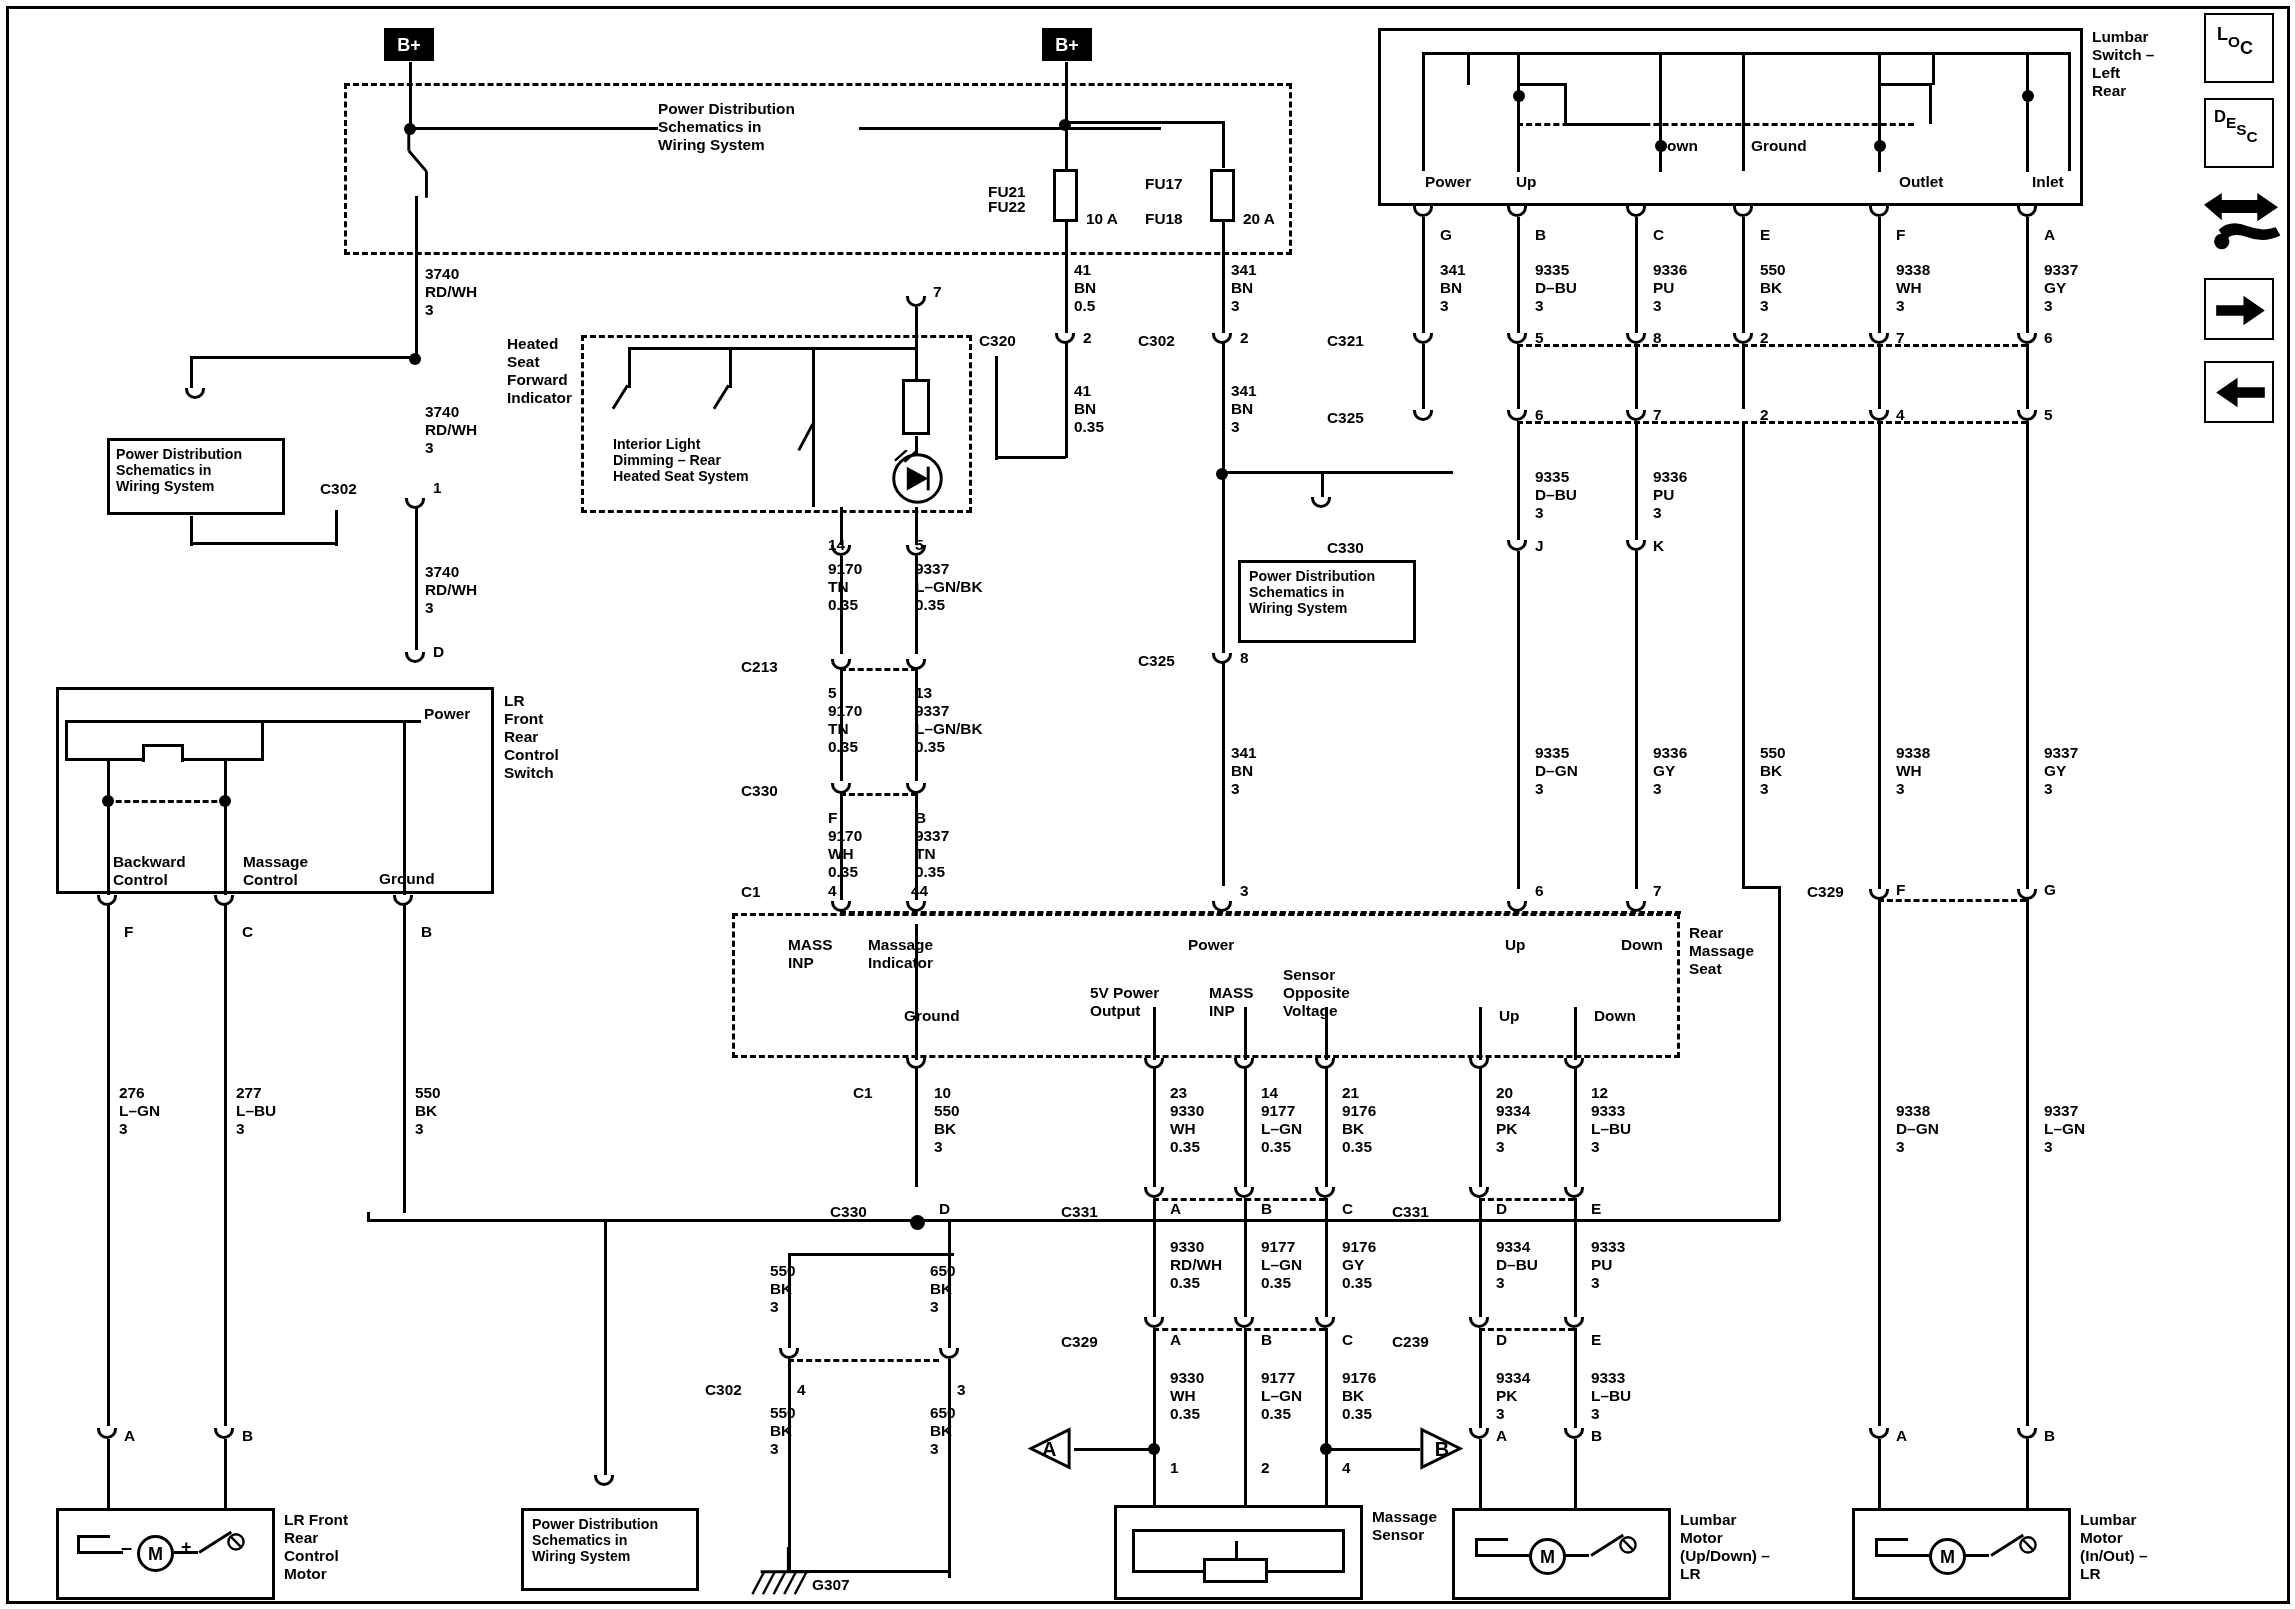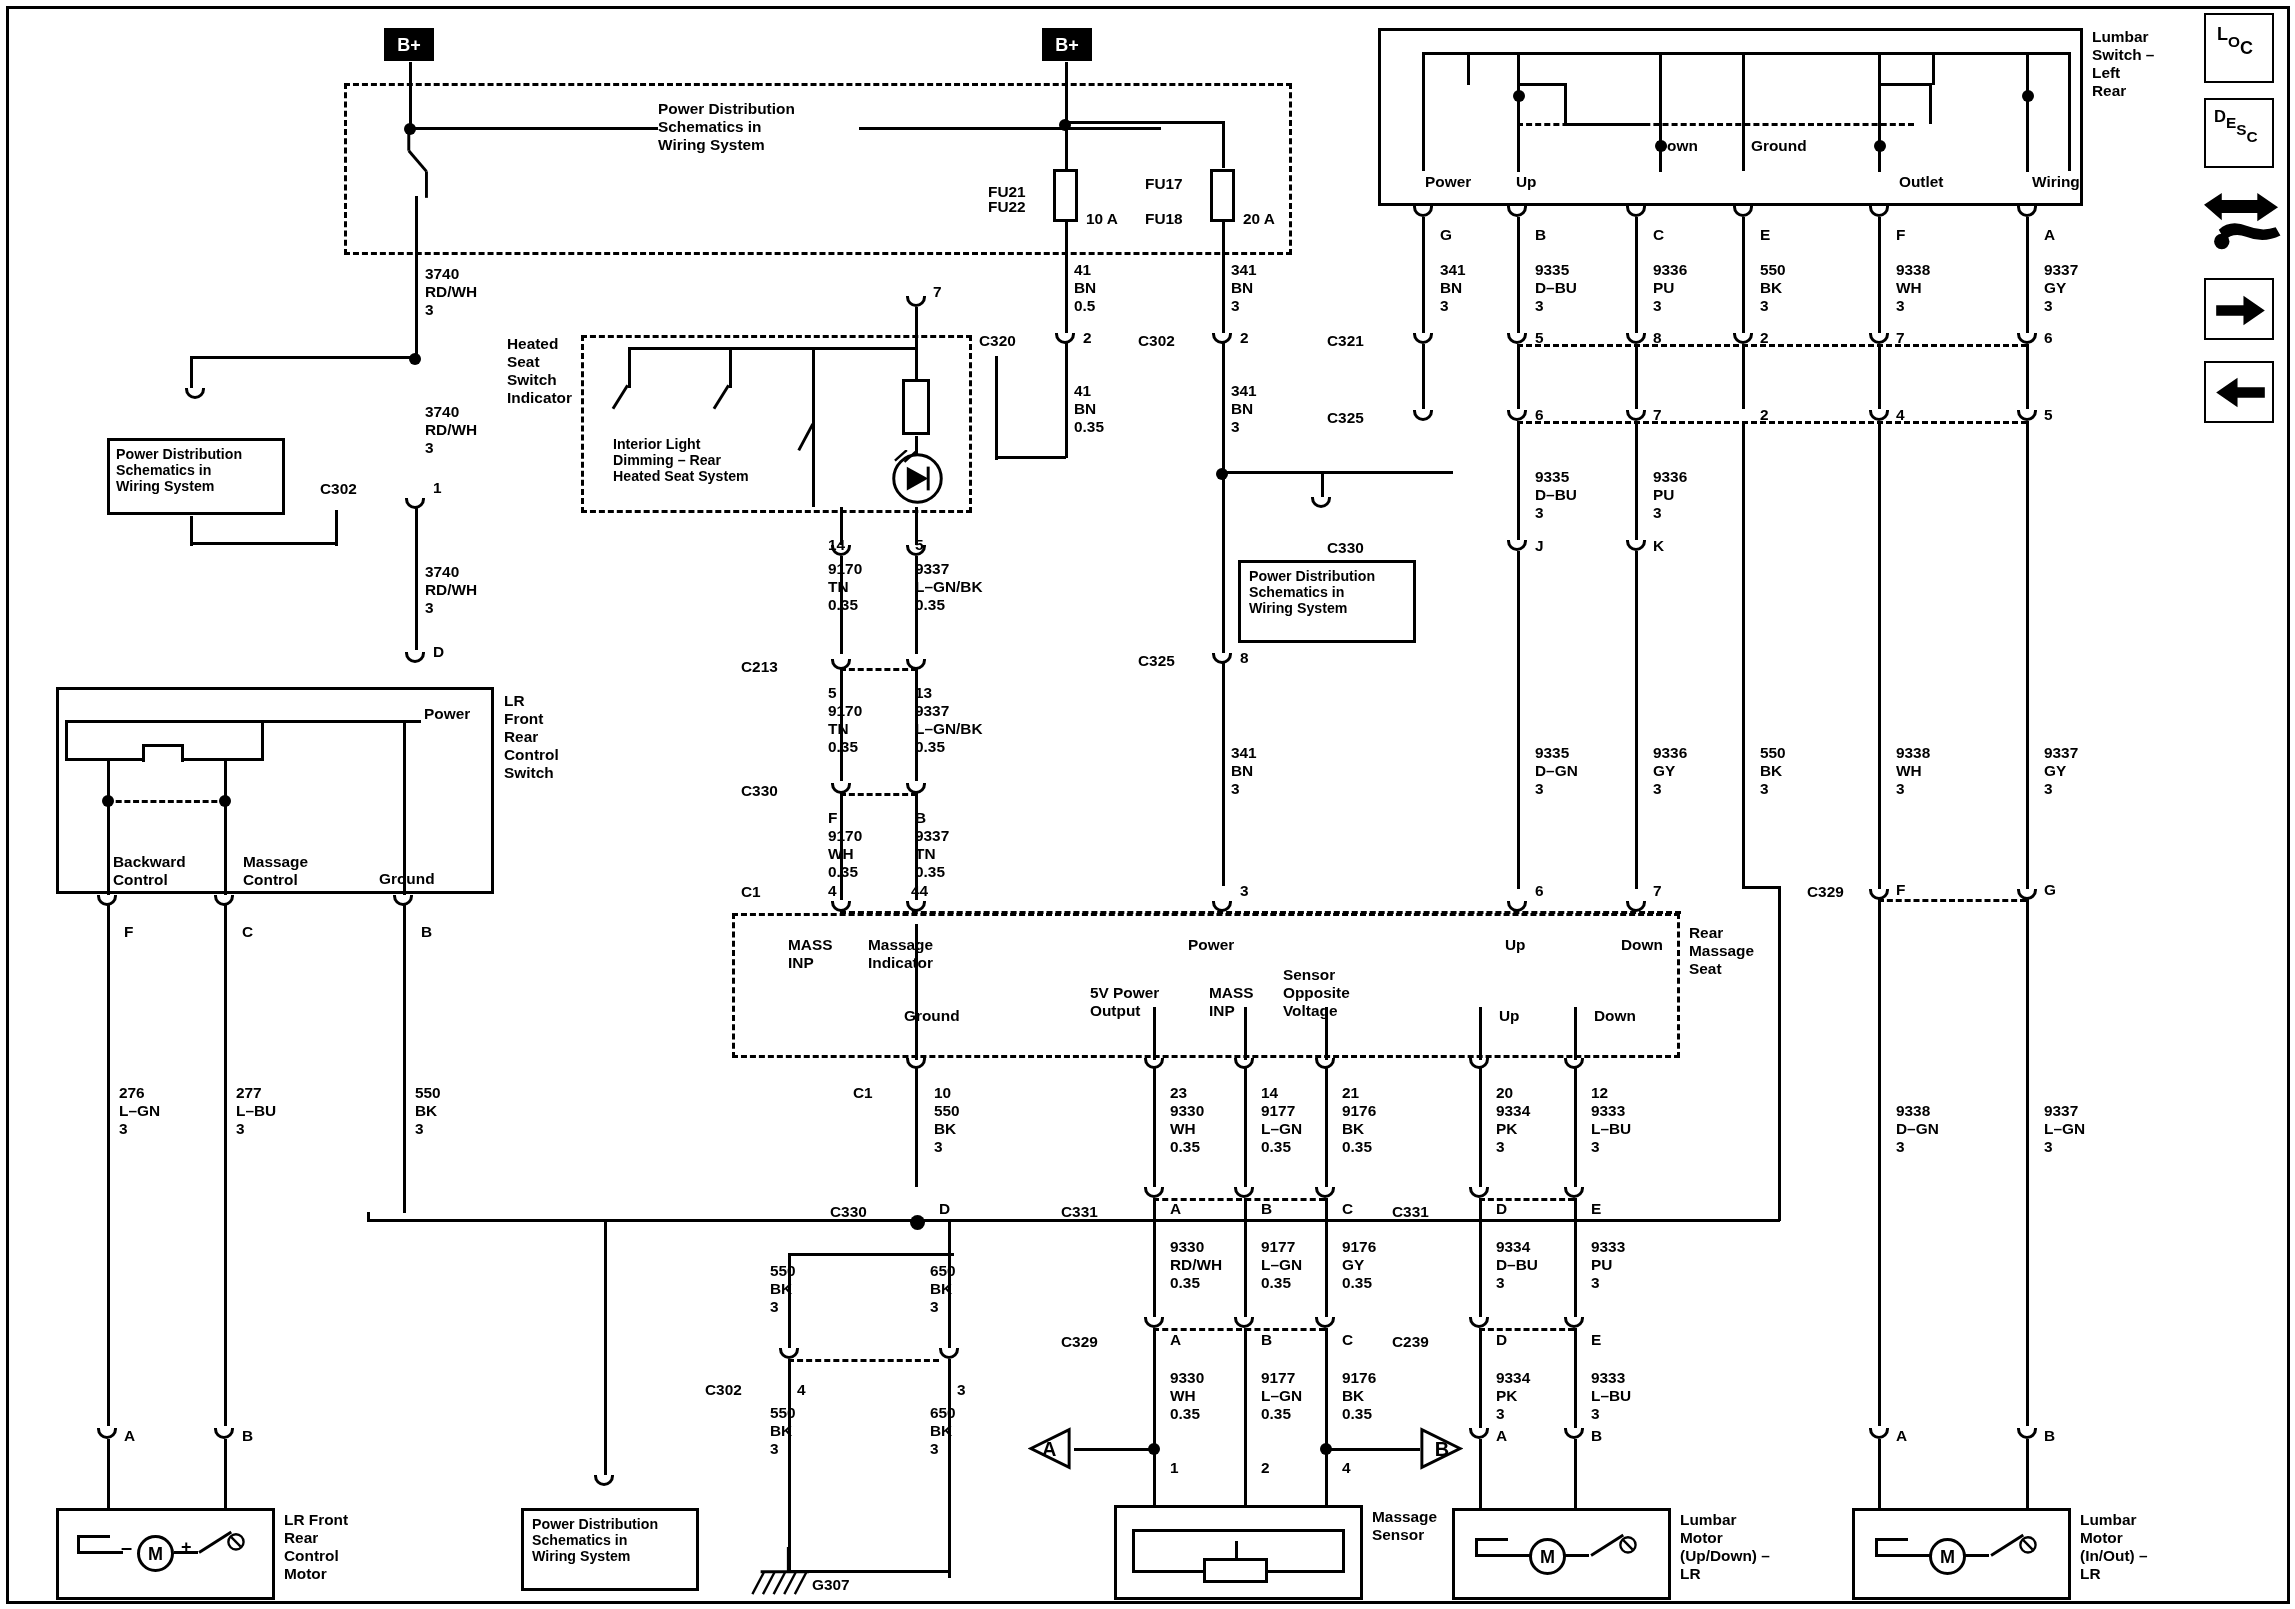--- a/index.html
+++ b/index.html
@@ -144,21 +144,21 @@
   <svg style="position:absolute;left:196px;top:1529px;width:53px;height:41px;" viewBox="0 0 90 70" width="53" height="41">
       <line x1="5" y1="40" x2="60" y2="5" stroke="#000" stroke-width="5"></line>
       <circle cx="68" cy="22" r="13" fill="none" stroke="#000" stroke-width="4"></circle>
       <line x1="60" y1="14" x2="76" y2="30" stroke="#000" stroke-width="4"></line>
     </svg>
 
   <div class="dbox" style="left:581px;top:335px;width:391px;height:178px;"></div>
   <div class="lbl" style="left: 507px; top: 335px; width: 113px; white-space: pre;"></div>
   <div class="lbl" style="left: 507px; top: 335px; width: 119px; white-space: pre;">Heated
 Seat
-Switch
+Forward
 Indicator</div>
   <div class="lbl sm" style="left: 613px; top: 436px; width: 196px; white-space: pre;">Interior Light
 Dimming – Rear
 Heated Seat System</div>
 
   <div class="wire h" style="left:628px;top:347px;width:290px;"></div>
   <div class="wire v" style="left:628px;top:347px;height:41px;"></div>
   <div class="wire v" style="left:729px;top:347px;height:41px;"></div>
   <div class="wire v" style="left:812px;top:347px;height:77px;"></div>
   <svg style="position:absolute;left:610px;top:379px;width:47px;height:36px;" viewBox="0 0 80 60" width="47" height="36">
@@ -272,21 +272,21 @@
   <div class="box" style="left:1378px;top:28.4px;width:705px;height:178px;"></div>
   <div class="lbl" style="left: 2092px; top: 28.4px; width: 107px; white-space: pre;">Lumbar
 Switch –
 Left
 Rear</div>
   <div class="lbl" style="left: 1425px; top: 173px; white-space: pre;">Power</div>
   <div class="lbl" style="left: 1516px; top: 173px; white-space: pre;">Up</div>
   <div class="lbl" style="left: 1656px; top: 137px; white-space: pre;">Down</div>
   <div class="lbl" style="left: 1751px; top: 137px; white-space: pre;">Ground</div>
   <div class="lbl" style="left: 1899px; top: 173px; white-space: pre;">Outlet</div>
-  <div class="lbl" style="left: 2032px; top: 173px; white-space: pre;">Wiring</div>
+  <div class="lbl" style="left: 2032px; top: 173px; white-space: pre;">Inlet</div>
 
   <div class="wire h" style="left:1422px;top:52px;width:646px;"></div>
   <div class="wire v" style="left:1422px;top:52px;height:119px;"></div>
   <div class="wire v" style="left:1467px;top:52px;height:33px;"></div>
   <div class="wire v" style="left:1517px;top:52px;height:33px;"></div>
   <div class="wire v" style="left:1659px;top:52px;height:33px;"></div>
   <div class="wire v" style="left:1878px;top:52px;height:33px;"></div>
   <div class="wire v" style="left:1932px;top:52px;height:33px;"></div>
   <div class="wire v" style="left:2026px;top:52px;height:33px;"></div>
   <div class="wire v" style="left:2068px;top:52px;height:119px;"></div>

